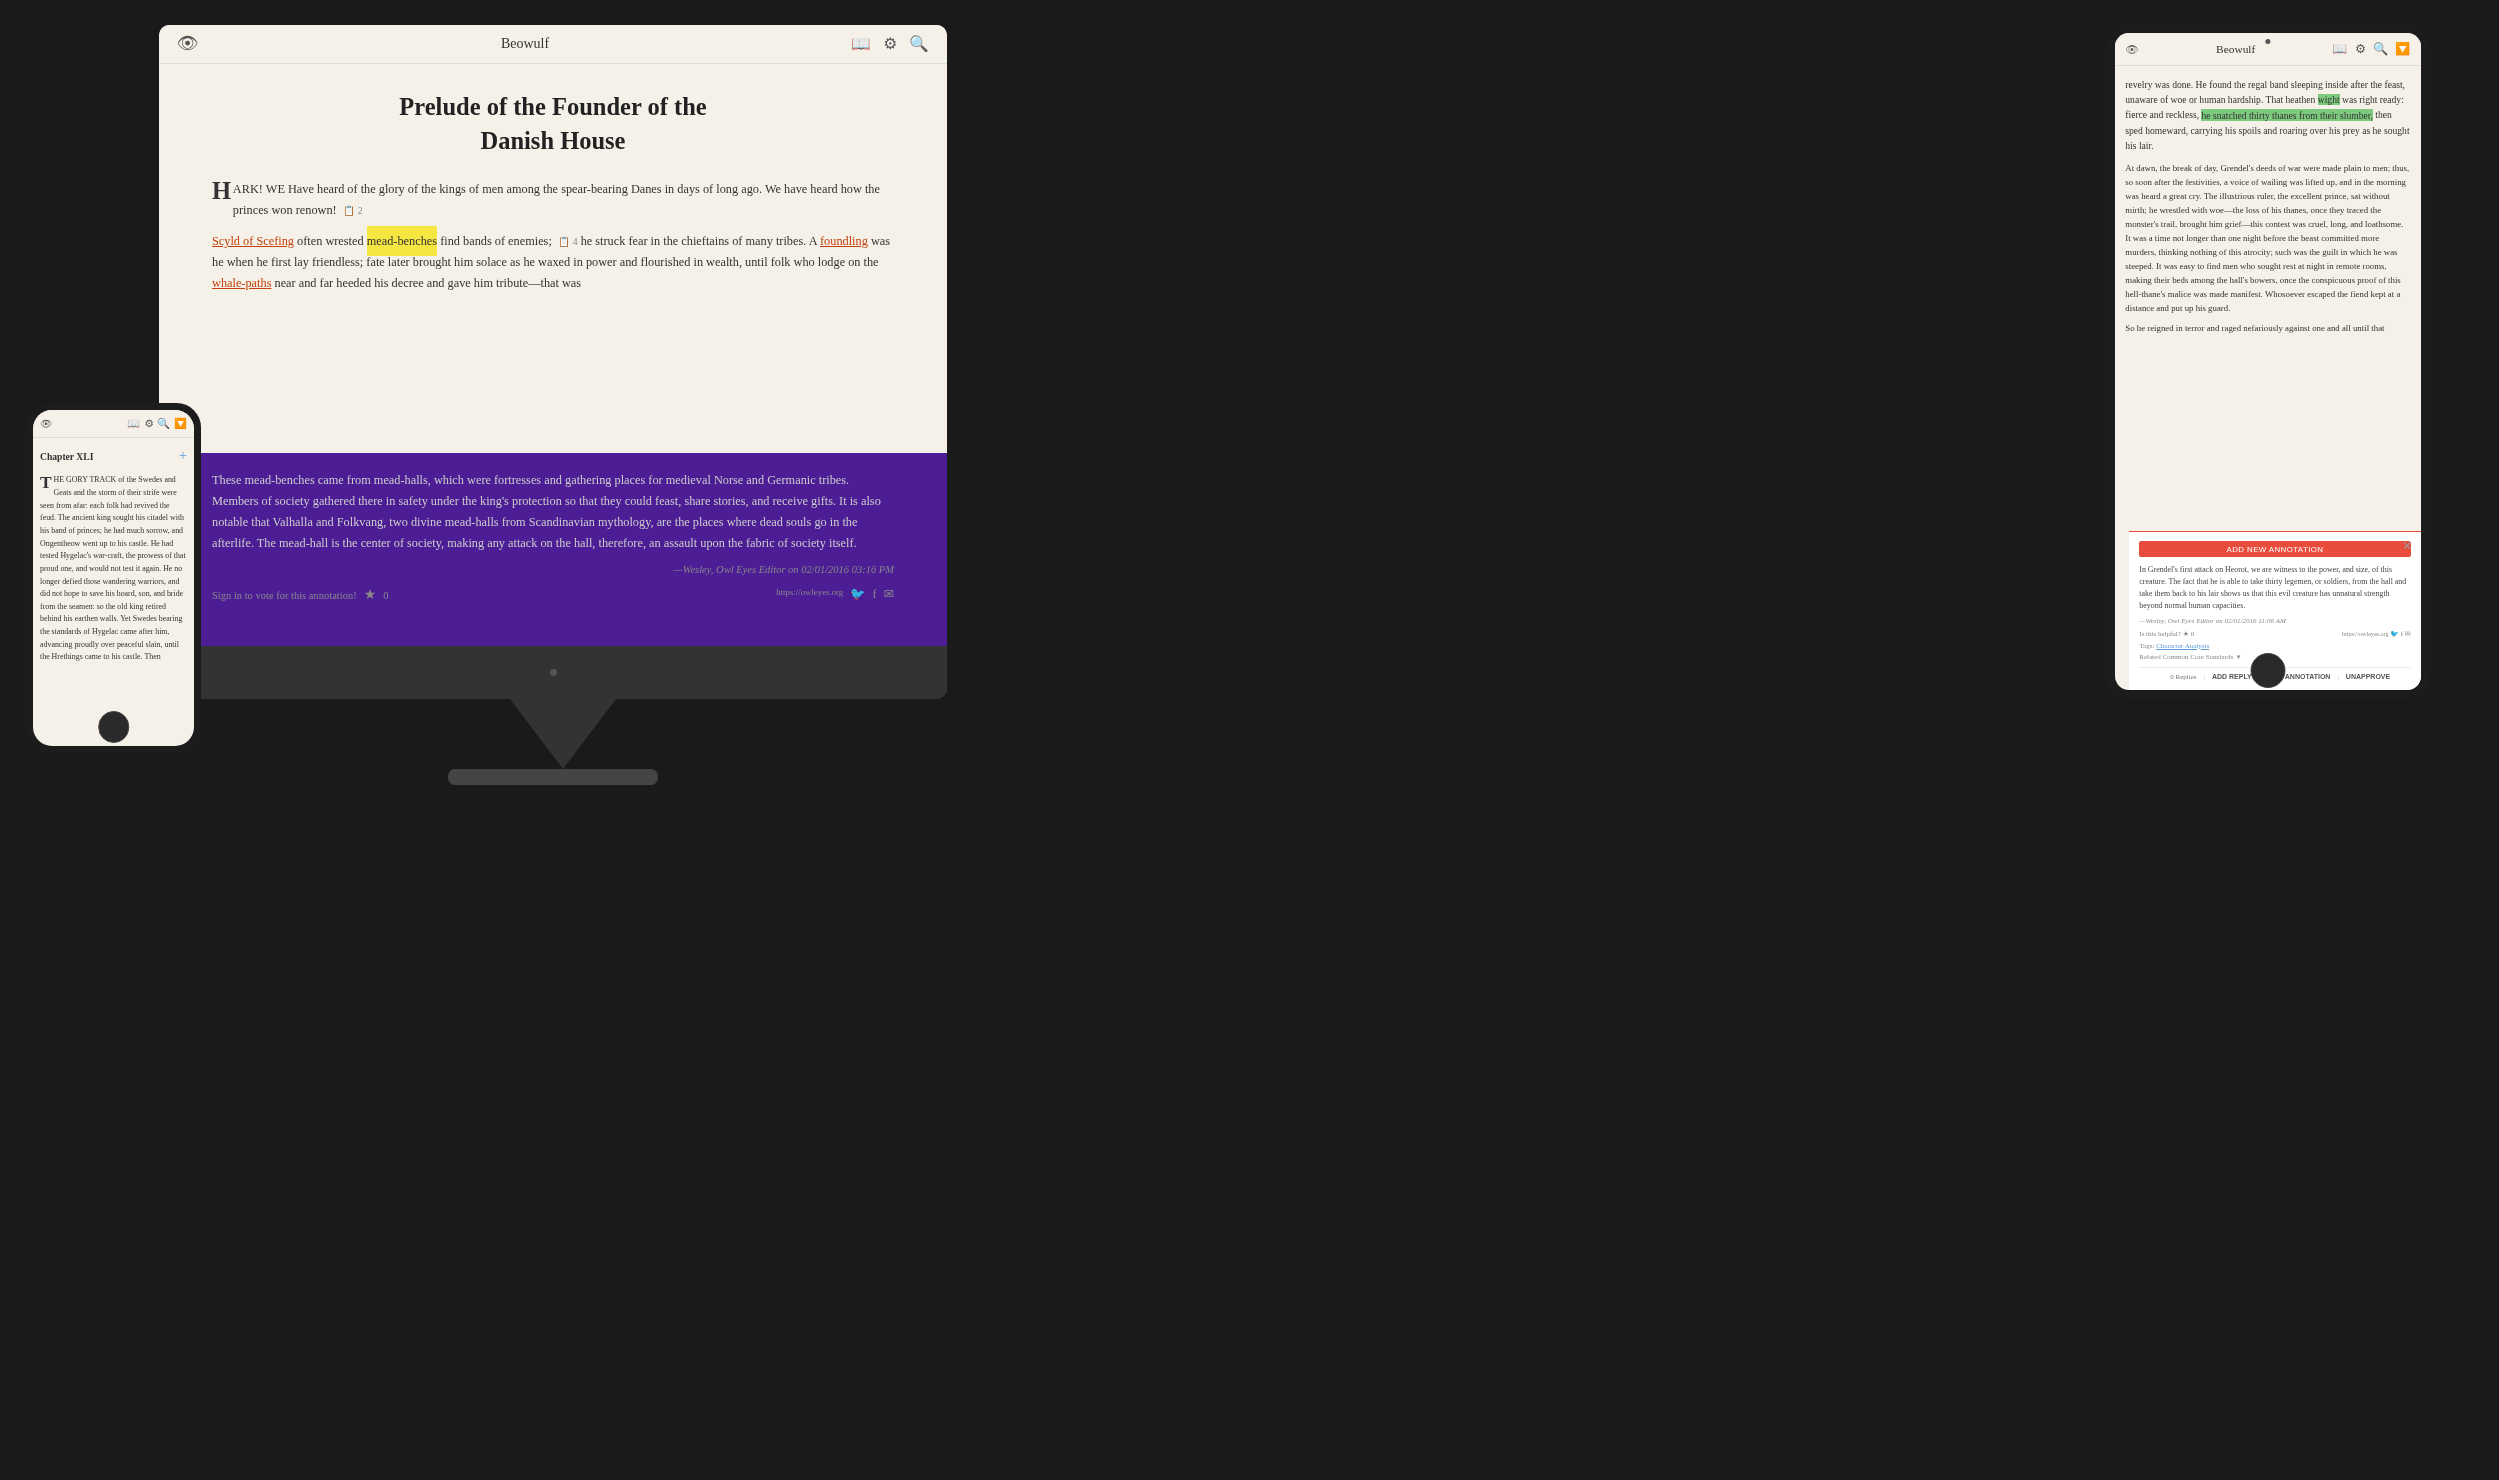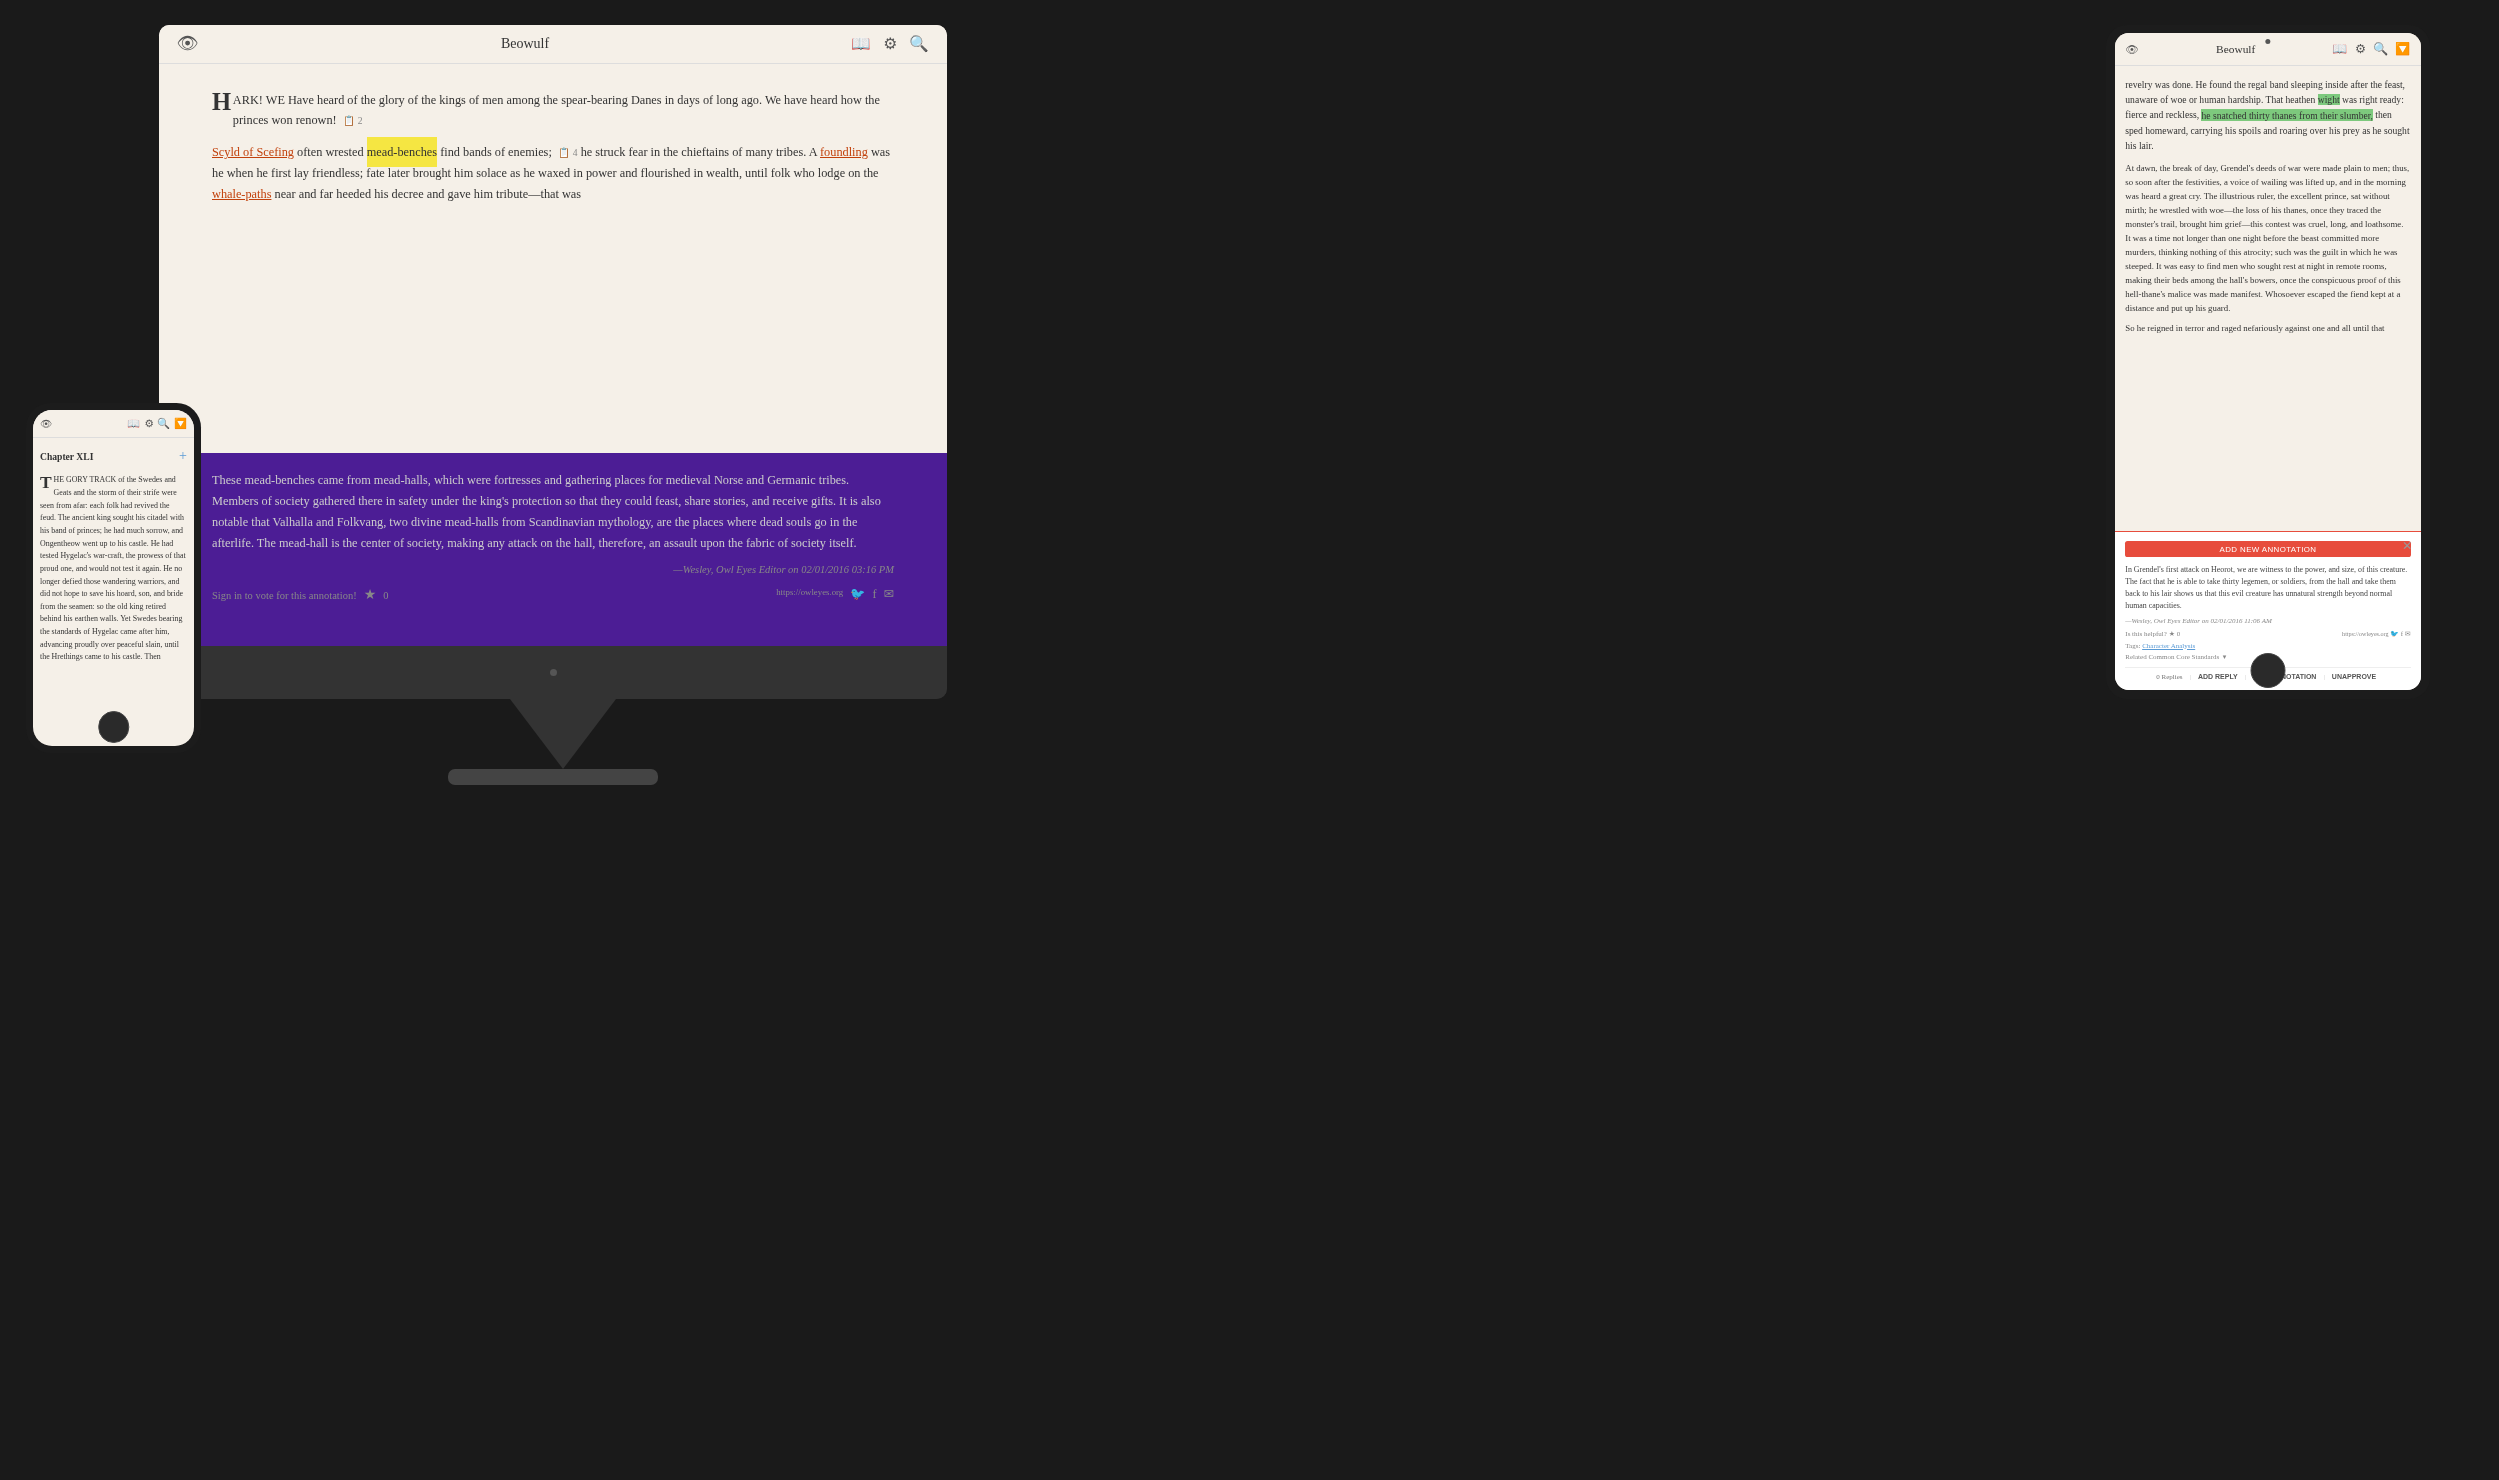--- a/index.html
+++ b/index.html
@@ -230,21 +230,21 @@
       line-height: 1.6;
       color: #333;
       overflow: hidden;
     }
     .tablet-highlight {
       background: #7dc97d;
     }
     .tablet-annotation-box {
       position: absolute;
       bottom: 0;
-      left: 0;
+      left: 14px;
       right: 0;
       background: #fff;
       border-top: 1.8px solid #e74c3c;
       padding: 8.8px 10.5px;
     }
     .tablet-add-new-annotation {
       background: #e74c3c;
       color: #fff;
       font-size: 7.9px;
       padding: 3.5px 8.8px;
@@ -456,20 +456,24 @@
       <span class="app-header-logo">👁</span>
       <span class="app-header-title">Beowulf</span>
       <div class="app-header-icons">
         <span class="header-icon">📖</span>
         <span class="header-icon">⚙</span>
         <span class="header-icon">🔍</span>
       </div>
     </div>
 
     <div class="main-content">
+      <h1 class="chapter-title">
+        <span>Prelude of the Founder of the</span><br>
+        <span>Danish House</span>
+      </h1>
 
       <div class="chapter-body">
         <p>
           <span class="first-letter-cap">H</span>
           <span>ARK! WE Have heard of the glory of the kings of men among the spear-bearing Danes in days of long ago. We have heard how the princes won renown!</span>
           <span class="note-icon">📋 <span>2</span></span>
         </p>
 
         <p>
           <span class="underline-link">Scyld of Scefing</span>

